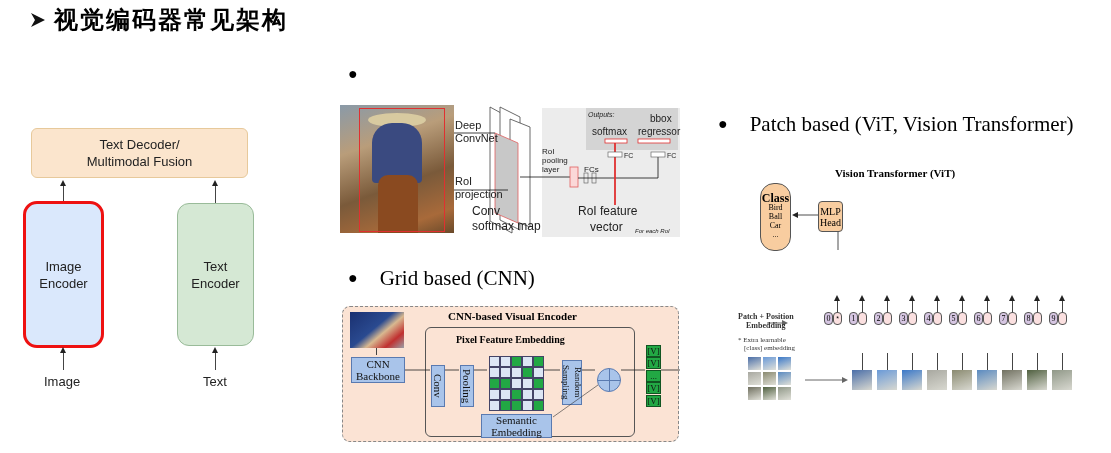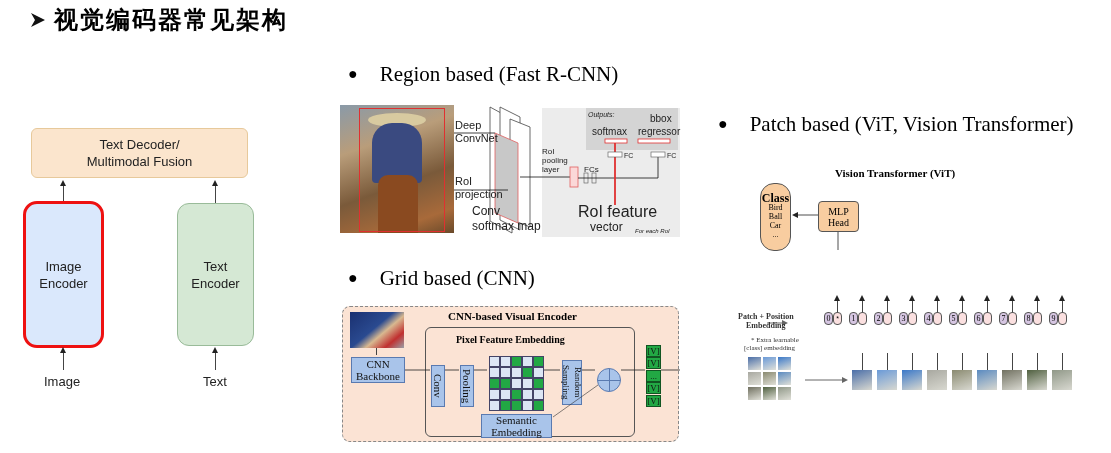--- a/index.html
+++ b/index.html
@@ -34,21 +34,21 @@
   .bluebox { position: absolute; background: #a9c4ea; border: 1px solid #5a7ab0; box-sizing: border-box; display: flex; align-items: center; justify-content: center; text-align: center; font-family: "Liberation Serif", serif; font-size: 11px; line-height: 12px; color: #111; }
   .vert { writing-mode: vertical-rl; }
   .gcell { position: absolute; width: 11px; height: 11px; box-sizing: border-box; border: 0.5px solid #446; }
   .vtok { position: absolute; width: 15px; height: 12px; background: #22a844; border: 1px solid #115522; box-sizing: border-box; font-family: "Liberation Serif", serif; font-size: 9px; display: flex; align-items: center; justify-content: center; color: #111; }
   .serif-b { font-family: "Liberation Serif", serif; font-weight: bold; font-size: 11px; position: absolute; white-space: nowrap; }
   
   .vit { left: 730px; top: 165px; width: 370px; height: 250px; }
   .vit .ttl { position: absolute; left: 105px; top: 2px; font-family: "Liberation Serif", serif; font-weight: bold; font-size: 11px; }
   .class-pill { position: absolute; left: 30px; top: 18px; width: 31px; height: 68px; background: #f8cda0; border: 1px solid #555; border-radius: 14px; box-sizing: border-box; font-family: "Liberation Serif", serif; font-size: 8px; line-height: 9px; text-align: center; padding-top: 10px; }
   .class-pill b { font-size: 12px; display: block; text-align: center; }
-  .mlp { position: absolute; left: 88px; top: 36px; width: 41px; height: 31px; background: #f8cda0; border: 1px solid #555; border-radius: 4px; box-sizing: border-box; font-family: "Liberation Serif", serif; font-size: 10px; line-height: 11px; display: flex; align-items: center; justify-content: center; text-align: center; }
+  .mlp { position: absolute; left: 88px; top: 36px; width: 25px; height: 31px; background: #f8cda0; border: 1px solid #555; border-radius: 4px; box-sizing: border-box; font-family: "Liberation Serif", serif; font-size: 10px; line-height: 11px; display: flex; align-items: center; justify-content: center; text-align: center; }
   .tenc { position: absolute; left: 88px; top: 85px; width: 251px; height: 45px; background: #e2e2e2; border: 1px solid #555; border-radius: 5px; box-sizing: border-box; font-family: "Liberation Serif", serif; font-size: 11px; display: flex; align-items: center; justify-content: center; }
   .lproj { position: absolute; left: 124px; top: 166px; width: 214px; height: 22px; background: #f8dede; border: 1px solid #555; border-radius: 4px; box-sizing: border-box; font-family: "Liberation Serif", serif; font-size: 10.5px; display: flex; align-items: center; justify-content: center; }
   .tok { position: absolute; top: 147px; height: 13px; display: flex; }
   .tok .n { width: 9px; height: 13px; background: #d6c6e2; border: 1px solid #555; border-radius: 4px; box-sizing: border-box; font-family: "Liberation Serif", serif; font-size: 8px; display: flex; align-items: center; justify-content: center; }
   .tok .e { width: 9px; height: 13px; background: #fbe0e0; border: 1px solid #555; border-radius: 4px; box-sizing: border-box; font-size: 7px; display: flex; align-items: center; justify-content: center; }
   .patch { position: absolute; width: 20px; height: 20px; }
   .small-note { position: absolute; font-family: "Liberation Serif", serif; font-size: 7px; line-height: 8px; color: #333; }
 </style>
 </head>
 <body>
@@ -78,21 +78,20 @@
   <div class="vline" style="left:63px;top:351px;height:19px;"></div>
   <div class="arrowhead-up" style="left:60px;top:347px;"></div>
   <div class="vline" style="left:215px;top:351px;height:19px;"></div>
   <div class="arrowhead-up" style="left:212px;top:347px;"></div>
   <div class="io-label" style="left:44px;top:374px;">Image</div>
   <div class="io-label" style="left:203px;top:374px;">Text</div>
 </div>
 
 <div class="abs bullet-heading" style="left:348px;top:62px;">
   <span class="dot">●</span>
-  <span>Region based (Fast R-CNN)</span>
 </div>
 <div class="abs rcnn">
   <div class="photo">
     <div class="hat"></div>
     <div class="person"></div>
     <div class="horse"></div>
     <div class="bbox"></div>
   </div>
   <div class="gray-panel"></div>
   <div class="out-panel"></div>
@@ -125,21 +124,21 @@
   <div class="lbl" style="left:202px;top:42px;font-size:8px;line-height:9px;">RoI</div>
   <div class="lbl" style="left:202px;top:51px;font-size:8px;line-height:9px;">pooling</div>
   <div class="lbl" style="left:202px;top:60px;font-size:8px;line-height:9px;">layer</div>
   <div class="lbl" style="left:244px;top:58px;font-size:8px;">FCs</div>
   <div class="lbl" style="left:248px;top:3px;font-size:7px;font-style:italic;">Outputs:</div>
   <div class="lbl" style="left:252px;top:20px;font-size:10px;">softmax</div>
   <div class="lbl" style="left:310px;top:7px;font-size:10px;">bbox</div>
   <div class="lbl" style="left:298px;top:20px;font-size:10px;">regressor</div>
   <div class="lbl" style="left:284px;top:44px;font-size:7px;">FC</div>
   <div class="lbl" style="left:327px;top:44px;font-size:7px;">FC</div>
-  <div class="lbl" style="left:238px;top:100px;font-size:16px;">RoI feature</div>
+  <div class="lbl" style="left:238px;top:100px;font-size:12px;">RoI feature</div>
   <div class="lbl" style="left:250px;top:116px;font-size:12px;">vector</div>
   <div class="lbl" style="left:295px;top:120px;font-size:6px;font-style:italic;">For each RoI</div>
 </div>
 
 <div class="abs bullet-heading" style="left:348px;top:266px;">
   <span class="dot">●</span>
   <span>Grid based (CNN)</span>
 </div>
 <div class="abs grid-outer">
   <div class="serif-b" style="left:105px;top:3px;">CNN-based Visual Encoder</div>
@@ -258,21 +257,21 @@
       <div class="vline" style="left: 282px; top: 188px; height: 17px;"></div>
       <div class="vline" style="left: 307px; top: 132px; height: 15px;"></div>
       <div class="arrowhead-up" style="left: 304px; top: 130px;"></div>
       <div class="vline" style="left: 307px; top: 188px; height: 17px;"></div>
       <div class="vline" style="left: 332px; top: 132px; height: 15px;"></div>
       <div class="arrowhead-up" style="left: 329px; top: 130px;"></div>
       <div class="vline" style="left: 332px; top: 188px; height: 17px;"></div>
     </div>
   <div class="small-note" style="left:8px;top:148px;font-weight:bold;font-size:8px;">Patch + Position</div>
   <div class="small-note" style="left:16px;top:157px;font-weight:bold;font-size:8px;">Embedding</div>
-  <div class="small-note" style="left:21px;top:171px;">* Extra learnable</div>
+  <div class="small-note" style="left:8px;top:171px;">* Extra learnable</div>
   <div class="small-note" style="left:14px;top:179px;">[class] embedding</div>
   <div id="vit-tokens">
       <div class="tok" style="left: 94px;">
         <div class="n">0</div>
         <div class="e">*</div>
       </div>
       <div class="tok" style="left: 119px;">
         <div class="n">1</div>
         <div class="e"></div>
       </div>

